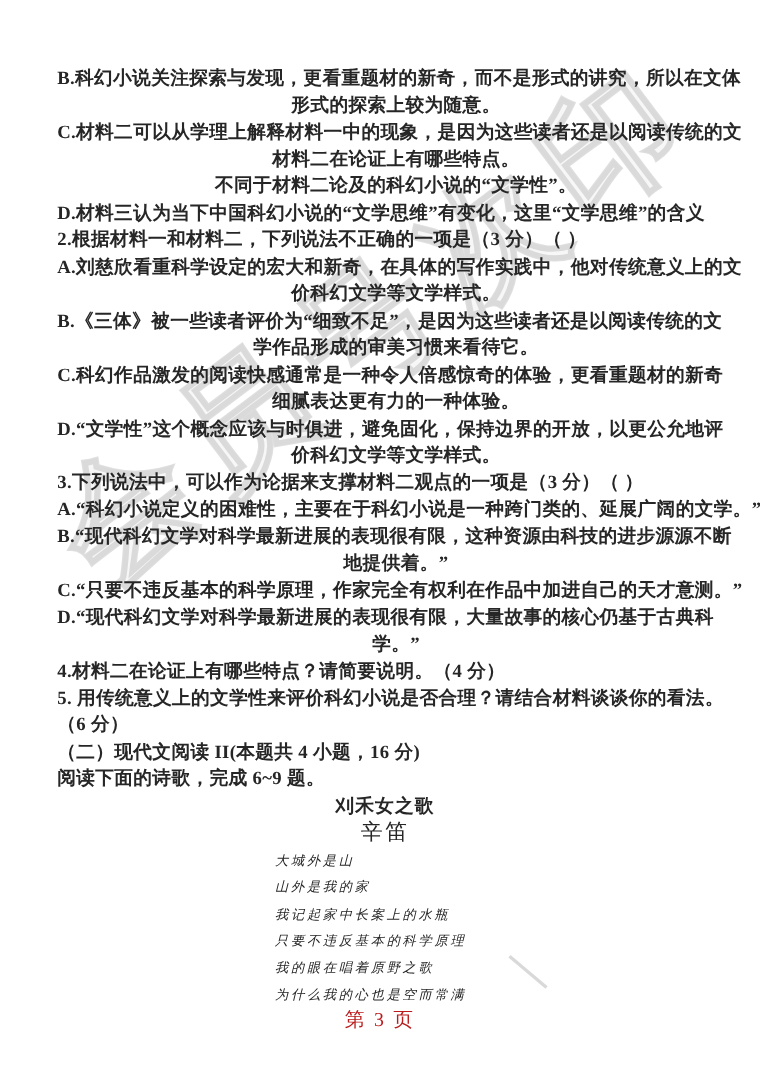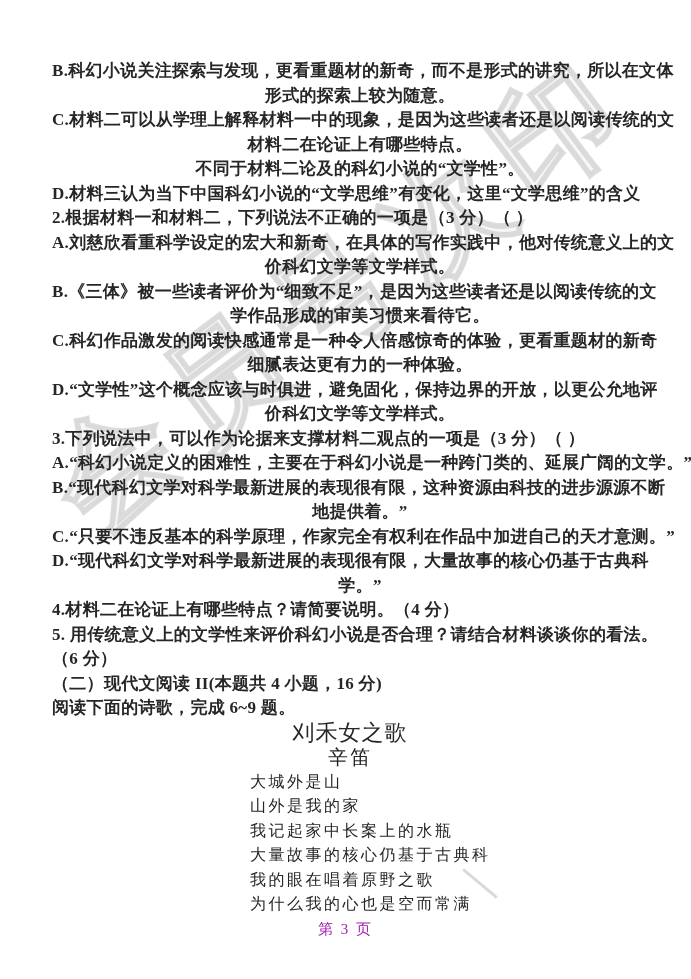--- a/index.html
+++ b/index.html
@@ -63,49 +63,50 @@
     white-space: nowrap;
     font-weight: bold;
   }
   .line.option.cont { margin-left: 20px; text-align: center; }
   
   .poem-title {
     height: 24.5px;
     line-height: 24.5px;
     text-align: center;
     font-family: "Liberation Sans", "DejaVu Sans", sans-serif;
-    font-weight: normal;
-    font-size: 22px;
+    font-weight: bold;
+    font-size: 17px;
     letter-spacing: 1px;
   }
   .poem-author {
     height: 24.5px;
     line-height: 24.5px;
     text-align: center;
     font-size: 20px;
     letter-spacing: 2px;
   }
   .poem-line {
     height: 24.5px;
     line-height: 24.5px;
     padding-left: 198px;
-    font-size: 16px;
+    font-style: italic;
+    font-size: 12px;
     letter-spacing: 2.5px;
     white-space: nowrap;
   }
   
   .footer {
     position: absolute;
     left: 0;
     right: 0;
     bottom: 40px;
     text-align: center;
-    font-size: 15px;
+    font-size: 18px;
     letter-spacing: 2px;
-    color: #a21caf;
+    color: #b91c1c;
     z-index: 1;
   }
 </style>
 </head>
 <body>
 
 <div class="page">
 
   <div class="watermark">会员号次印</div>
 
@@ -143,21 +144,21 @@
         <div class="line plain">阅读下面的诗歌，完成 6~9 题。</div>
       </div>
 
     <div class="poem">
       <div class="poem-title">刈禾女之歌</div>
       <div class="poem-author">辛笛</div>
       <div id="poem-lines">
           <div class="poem-line">大城外是山</div>
           <div class="poem-line">山外是我的家</div>
           <div class="poem-line">我记起家中长案上的水瓶</div>
-          <div class="poem-line">大量故事的核心仍基于古典科</div>
+          <div class="poem-line">只要不违反基本的科学原理</div>
           <div class="poem-line">我的眼在唱着原野之歌</div>
           <div class="poem-line">为什么我的心也是空而常满</div>
         </div>
     </div>
   </div>
 
   <div class="footer">第 3 页</div>
 
 </div>
 

